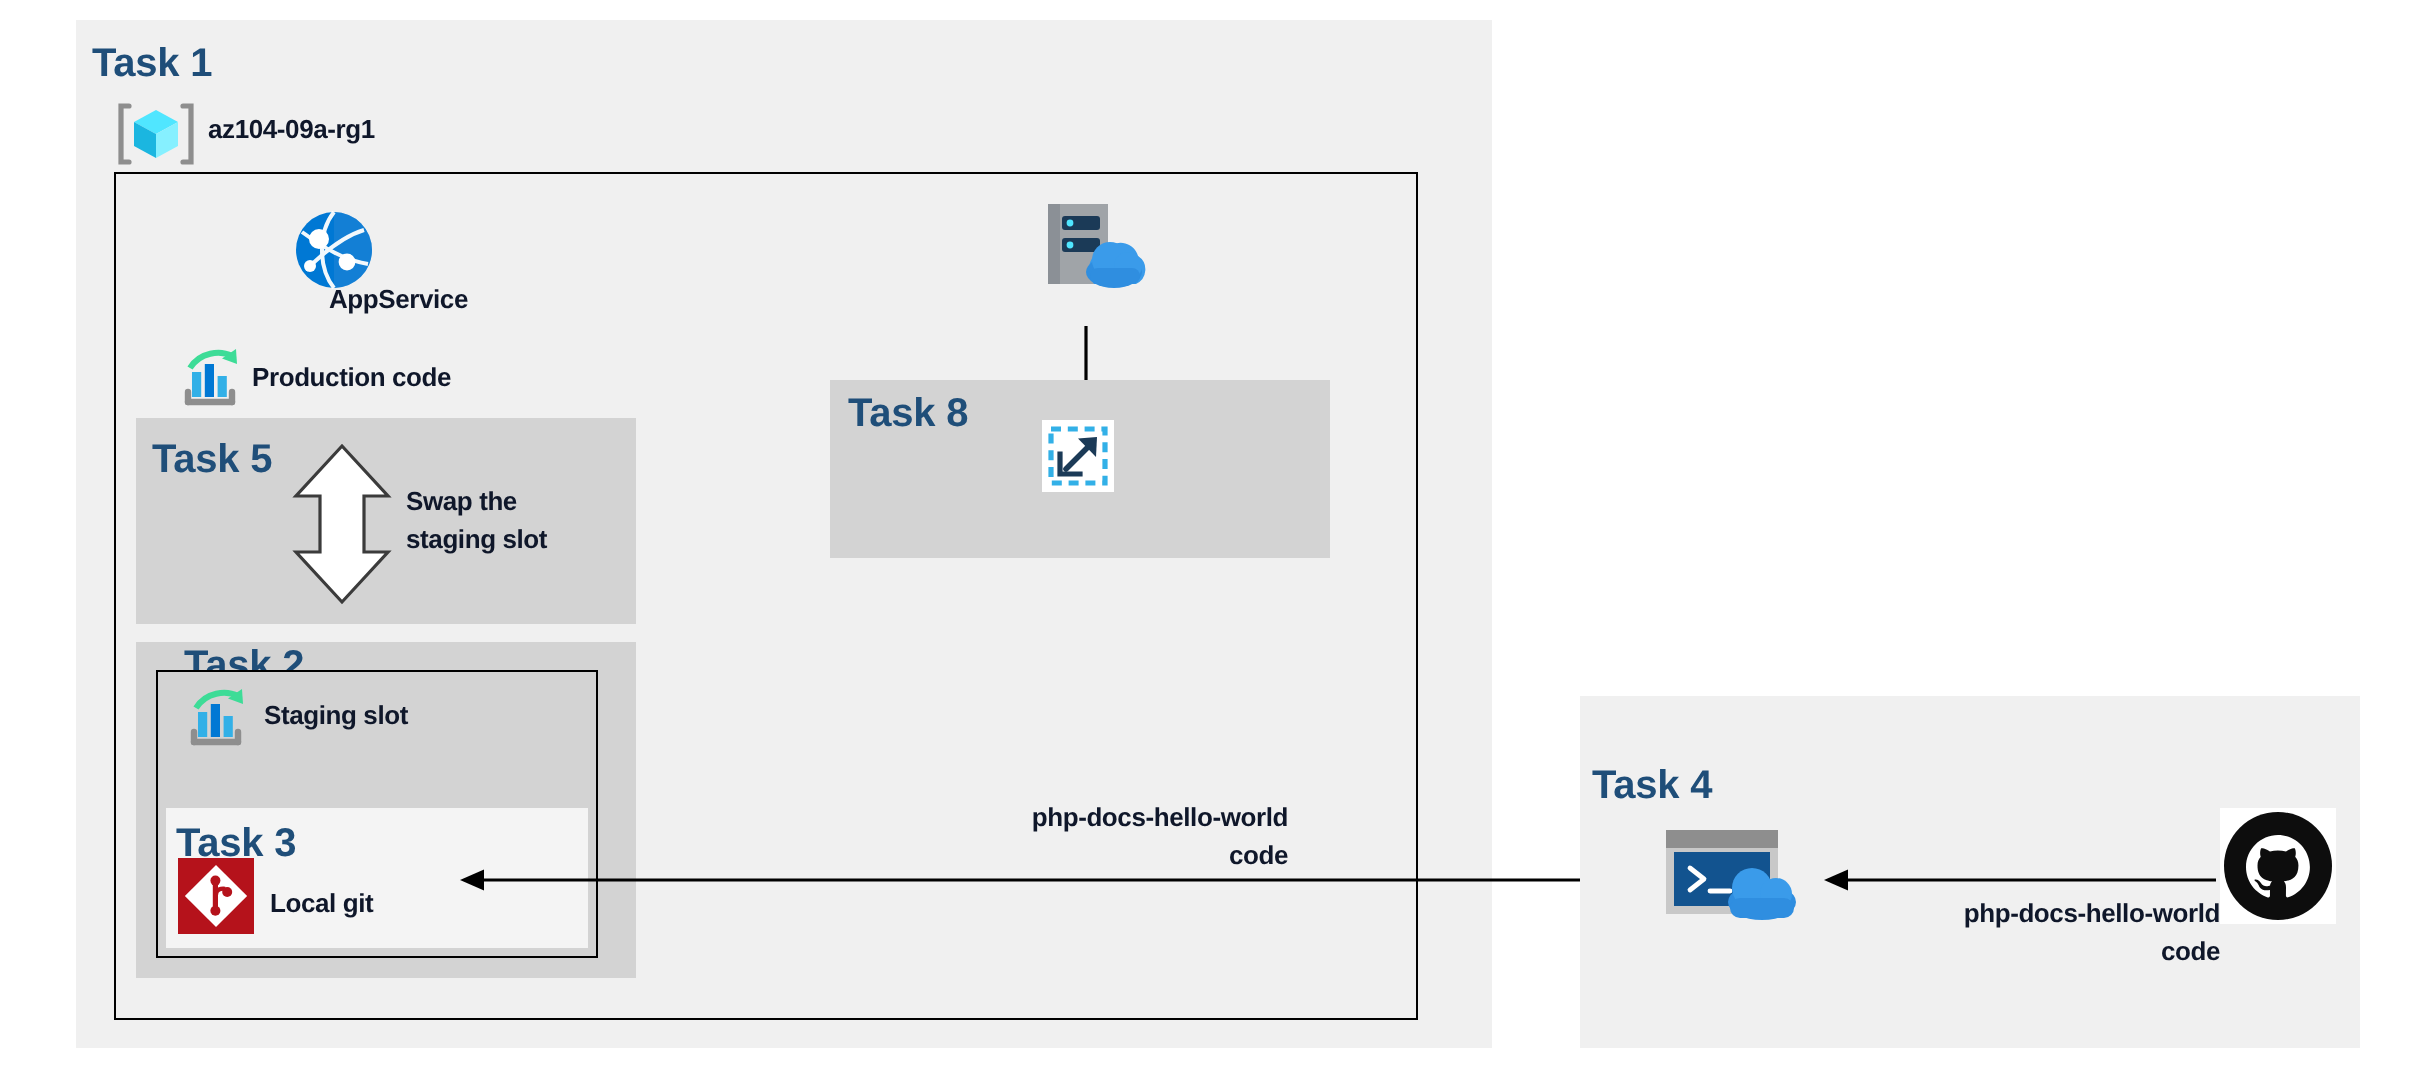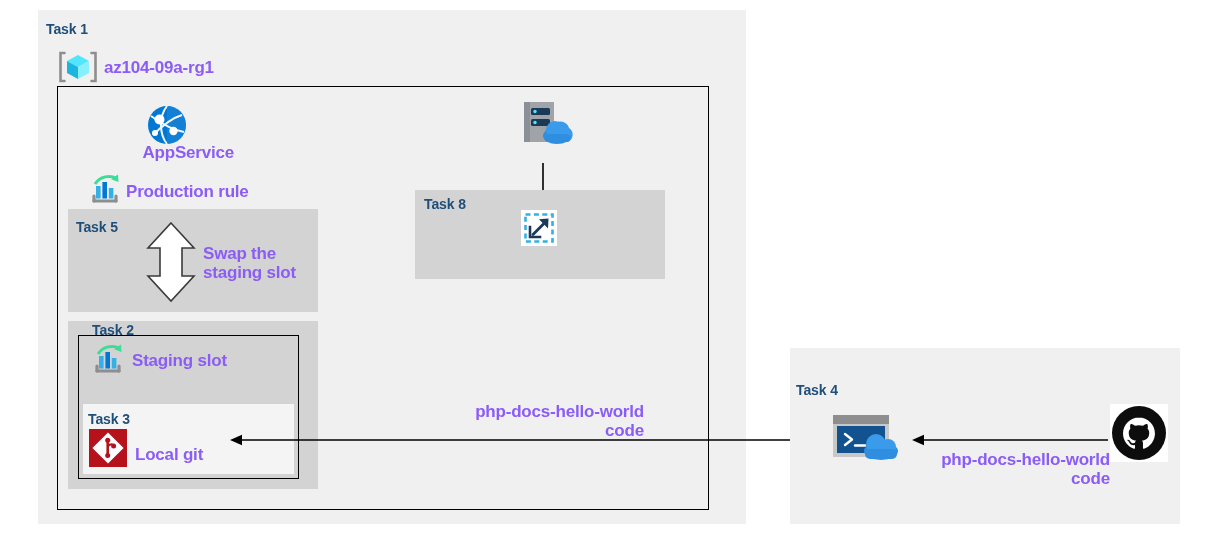--- a/index.html
+++ b/index.html
@@ -65,30 +65,30 @@
   .box-task4 {
     left: 790px; top: 348px;
     width: 390px; height: 176px;
     background: #f0f0f0;
   }
 
   
   .task-label {
     color: #1F4E79;
     font-weight: bold;
-    font-size: 14px;
+    font-size: 20px;
     letter-spacing: -0.1px;
     white-space: nowrap;
   }
 
   
   .node-label {
-    color: #8b5cf6;
+    color: #0f172a;
     font-weight: bold;
-    font-size: 17px;
+    font-size: 13px;
     letter-spacing: -0.2px;
     white-space: nowrap;
     line-height: 1.25;
   }
   .node-label.center { text-align: right; }
 
   
   .icon { display: block; }
 
   
@@ -137,21 +137,21 @@
       <path d="M6 27 L28 27" stroke="#8e8e8e" stroke-width="3.2" stroke-linecap="round"></path>
       <path d="M6 27 L6 22" stroke="#8e8e8e" stroke-width="3.2" stroke-linecap="round"></path>
       <path d="M28 27 L28 22" stroke="#8e8e8e" stroke-width="3.2" stroke-linecap="round"></path>
       <rect x="8" y="12" width="4.6" height="12.5" fill="#32b0e7"></rect>
       <rect x="14.4" y="8" width="4.6" height="16.5" fill="#0078d4"></rect>
       <rect x="20.8" y="14" width="4.6" height="10.5" fill="#32b0e7"></rect>
       <path d="M7 10 C12 2, 22 1, 28 4" fill="none" stroke="#3ddc97" stroke-width="3"></path>
       <polygon points="30,0.5 30.5,8 23,5.2" fill="#3ddc97"></polygon>
     </svg>
   </div>
-  <div class="abs node-label" style="left:126px; top:181px;">Production rule</div>
+  <div class="abs node-label" style="left:126px; top:181px;">Production code</div>
 
   <div class="abs box-task5"></div>
   <div class="abs task-label" style="left:76px; top:219px;">Task 5</div>
 
   <div class="abs" style="left:144px; top:221px; width:54px; height:82px;">
     <svg class="icon" width="54" height="82" viewBox="0 0 54 82">
       <polygon points="27,2 50,27 38,27 38,55 50,55 27,80 4,55 16,55 16,27 4,27" fill="#ffffff" stroke="#3b3b3b" stroke-width="1.6" stroke-linejoin="miter"></polygon>
     </svg>
   </div>
   <div class="abs node-label" style="left:203px; top:243px;">Swap the</div>

